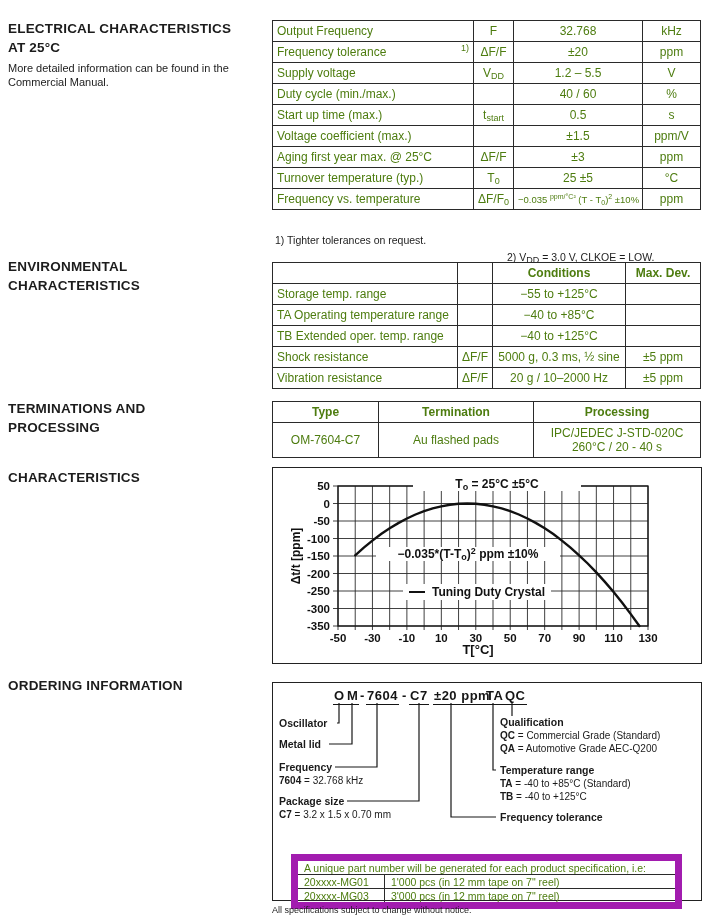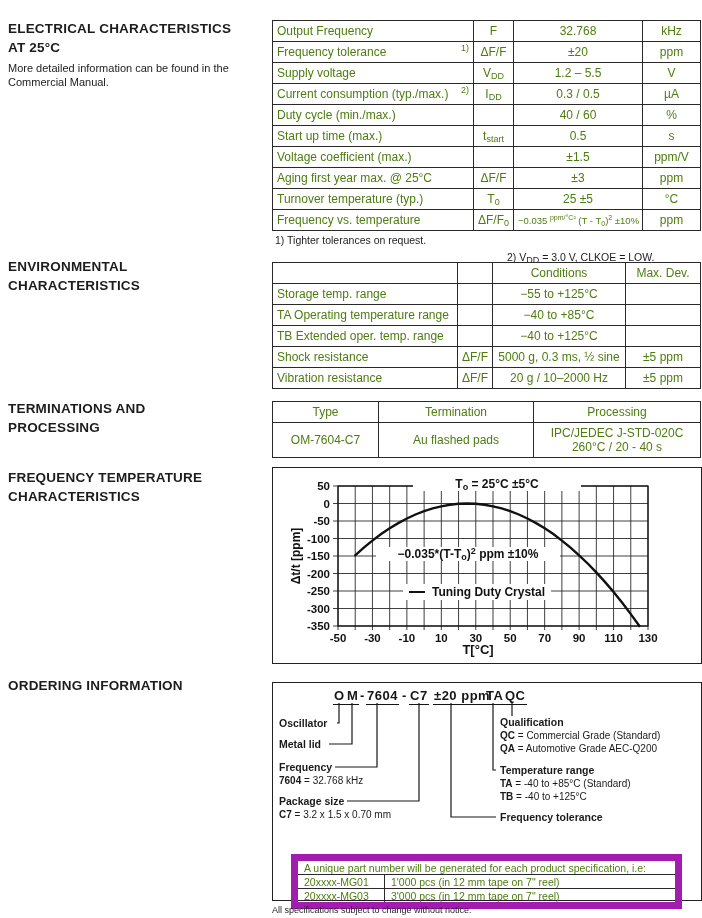--- a/index.html
+++ b/index.html
@@ -12,21 +12,21 @@
   table.tbl{position:absolute;border-collapse:collapse;table-layout:fixed;font-size:12px;color:#4d7c0f;}
   table.tbl td,table.tbl th{border:1px solid #2a2a2a;padding:0 4px;vertical-align:middle;overflow:hidden;white-space:nowrap;}
   table.tbl{border:1.5px solid #222;}
   td.param{text-align:left;padding-left:6px;position:relative;}
   td.sym,td.val,td.unit,td.cond,td.dev{text-align:center;}
   .ref{position:absolute;right:4px;top:1px;font-size:9px;}
   sub{font-size:9px;vertical-align:-2px;line-height:0;}
   sup{font-size:9px;vertical-align:4px;line-height:0;}
   td.formula{font-size:9.5px;white-space:nowrap;padding:0 1px;}
   td.formula sub,td.formula sup{font-size:7px;}
-  th.hcell{font-weight:400;text-align:center;}
+  th.hcell{font-weight:700;text-align:center;}
   .fnotes{position:absolute;left:272px;top:234px;width:428px;font-size:10.5px;color:#1c1c1c;}
   .fnotes .fn1{position:absolute;left:3px;top:0;}
   .fnotes .fn2{position:absolute;left:235px;top:0;margin-top:17px;}
   
   .chart-box{position:absolute;left:272px;top:467px;width:428px;height:195px;border:1.5px solid #222;background:#fff;}
   .chart-box svg{position:absolute;left:0;top:0;}
   .c-overlay{position:absolute;background:#fff;font-weight:700;font-size:12px;text-align:center;color:#111;}
   .c-title{left:140px;top:9px;width:168px;}
   .c-ann{left:103px;top:79px;width:184px;}
   .c-legend{left:130px;top:116px;display:flex;align-items:center;gap:7px;padding:1px 6px;}
@@ -62,21 +62,20 @@
   </div>
   <div class="lh" style="top:257px;">
     <div>ENVIRONMENTAL</div>
     <div>CHARACTERISTICS</div>
   </div>
   <div class="lh" style="top:399px;">
     <div>TERMINATIONS AND</div>
     <div>PROCESSING</div>
   </div>
   <div class="lh" style="top:468px;">
-    <div>FREQUENCY TEMPERATURE</div>
     <div>CHARACTERISTICS</div>
   </div>
   <div class="lh" style="top:676px;">ORDERING INFORMATION</div>
 
   <table class="tbl" style="left:272px;top:20px;width:428px;">
     <colgroup>
         <col style="width:201px">
         <col style="width:40px">
         <col style="width:129px">
         <col style="width:58px">
@@ -92,26 +91,20 @@
           <td class="param"><span>Frequency tolerance</span><span class="ref">1)</span></td>
           <td class="sym">ΔF/F</td>
           <td class="val">±20</td>
           <td class="unit">ppm</td>
         </tr>
       <tr style="height:21px">
           <td class="param"><span>Supply voltage</span><span class="ref"></span></td>
           <td class="sym">V<sub>DD</sub></td>
           <td class="val">1.2 – 5.5</td>
           <td class="unit">V</td>
-        </tr>
-      <tr style="height:21px">
-          <td class="param"><span>Current consumption (typ./max.)</span><span class="ref">2)</span></td>
-          <td class="sym">I<sub>DD</sub></td>
-          <td class="val">0.3 / 0.5</td>
-          <td class="unit">µA</td>
         </tr>
       <tr style="height:21px">
           <td class="param"><span>Duty cycle (min./max.)</span><span class="ref"></span></td>
           <td class="sym"></td>
           <td class="val">40 / 60</td>
           <td class="unit">%</td>
         </tr>
       <tr style="height:21px">
           <td class="param"><span>Start up time (max.)</span><span class="ref"></span></td>
           <td class="sym">t<sub>start</sub></td>

